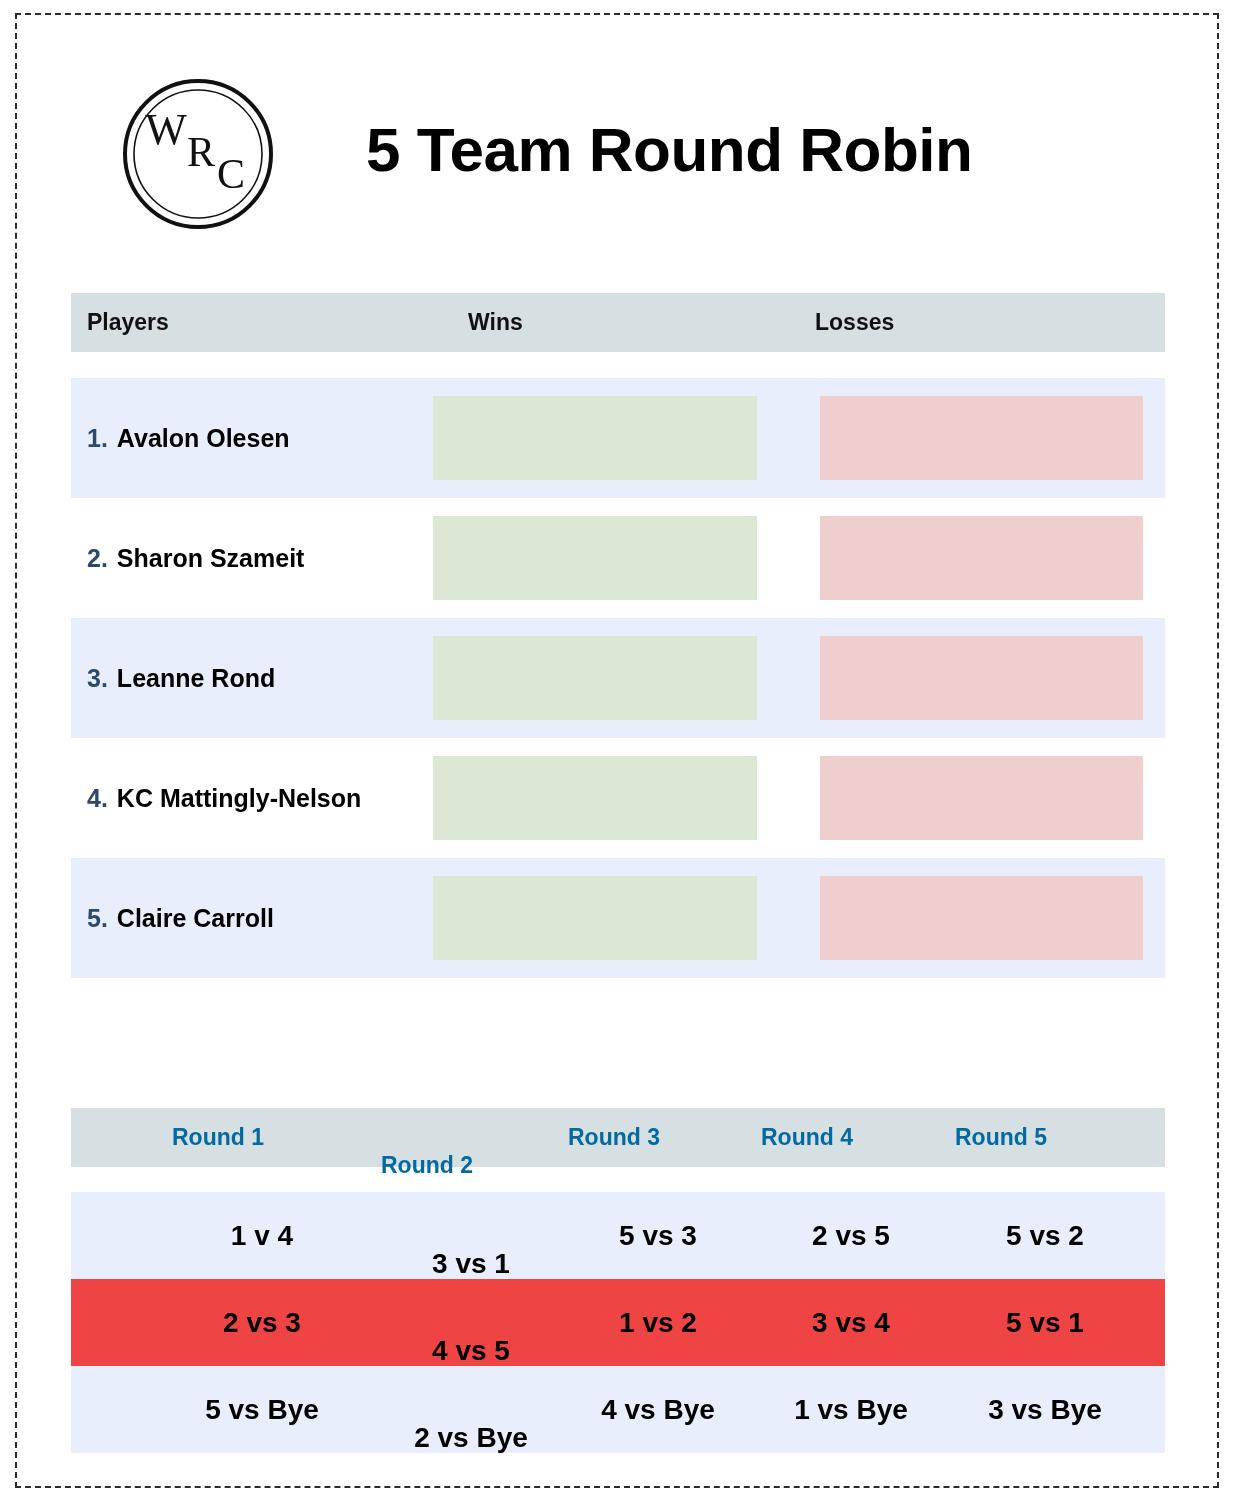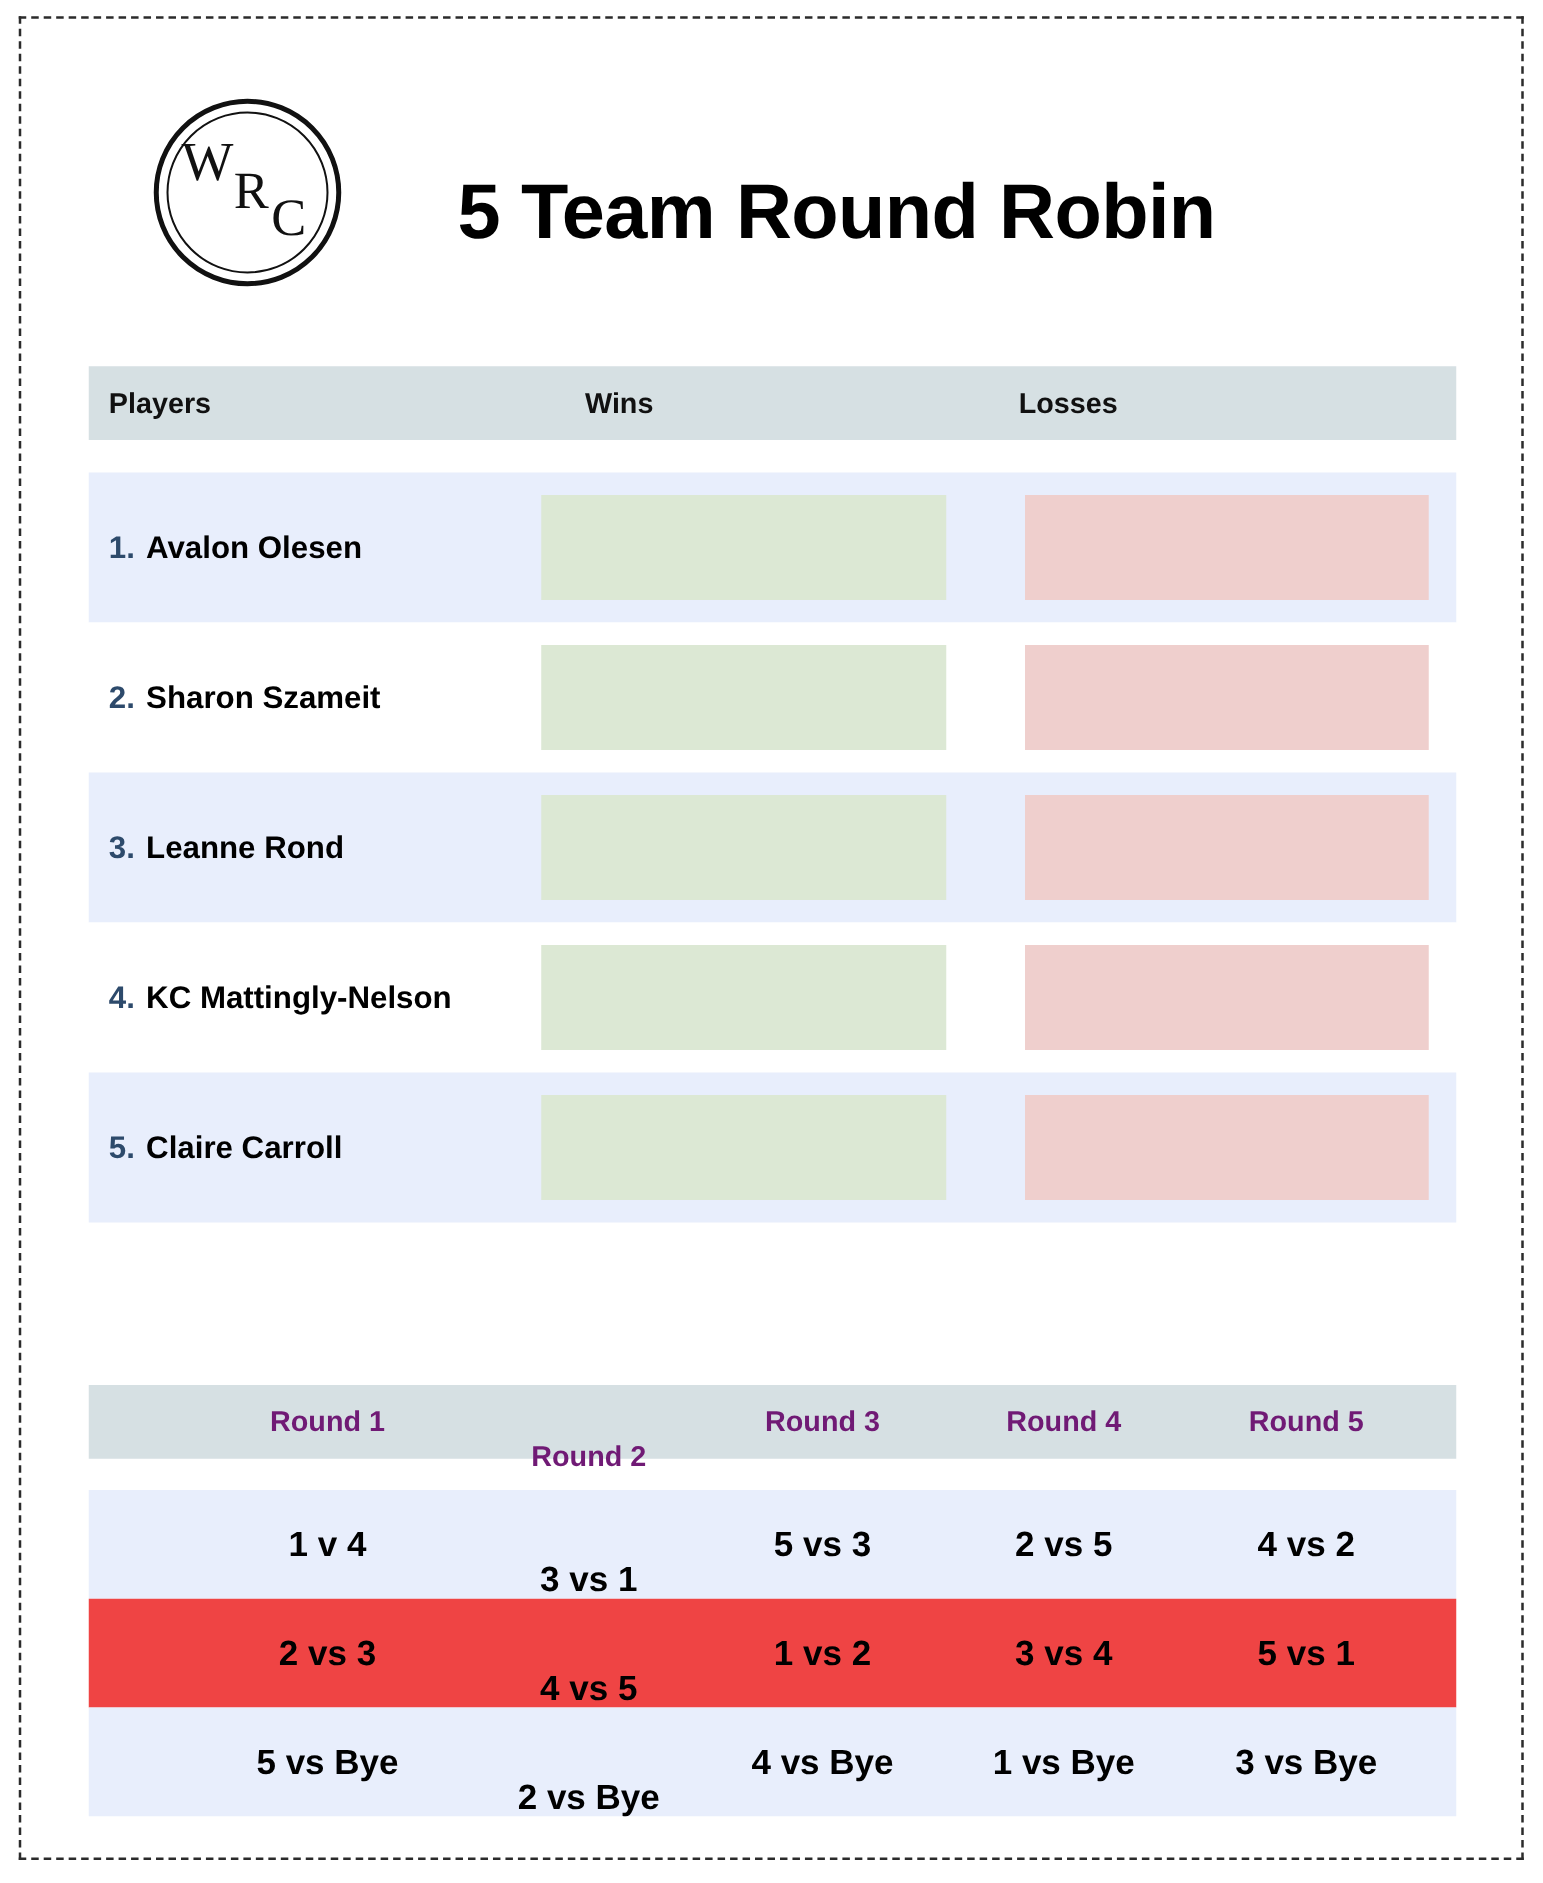--- a/index.html
+++ b/index.html
@@ -46,21 +46,20 @@
   .title {
     position: absolute;
     left: 366px;
     top: 114px;
     font-size: 62px;
     font-weight: bold;
     color: #000000;
     letter-spacing: -0.5px;
     white-space: nowrap;
     font-stretch: condensed;
-    margin-top: 20px;
   }
 
   
   .standings {
     position: absolute;
     left: 71px;
     top: 293px;
     width: 1094px;
   }
   .st-head {
@@ -134,22 +133,22 @@
     height: 59px;
     background: #d6e0e3;
   }
   .rd-head .cell {
     position: absolute;
     top: 0;
     height: 69px;
     line-height: 59px;
     font-size: 23px;
     font-weight: bold;
-    color: #701a75;
-    text-align: center;
+    color: #0369a1;
+    text-align: left;
     white-space: nowrap;
   }
   .rd-body { position: relative; margin-top: 25px; }
   .rd-row {
     position: relative;
     height: 87px;
     background: #ef4444;
   }
   .rd-row.alt { background: #e8eefc; padding-left: 36px; }
   .rd-row .cell {
@@ -260,21 +259,21 @@
       <div class="cell col4">Round 5</div>
     </div>
 
     <div class="rd-body">
 
       <div class="rd-row alt">
         <div class="cell col0">1 v 4</div>
         <div class="cell col1">3 vs 1</div>
         <div class="cell col2">5 vs 3</div>
         <div class="cell col3">2 vs 5</div>
-        <div class="cell col4">4 vs 2</div>
+        <div class="cell col4">5 vs 2</div>
       </div>
 
       <div class="rd-row">
         <div class="cell col0">2 vs 3</div>
         <div class="cell col1">4 vs 5</div>
         <div class="cell col2">1 vs 2</div>
         <div class="cell col3">3 vs 4</div>
         <div class="cell col4">5 vs 1</div>
       </div>
 

